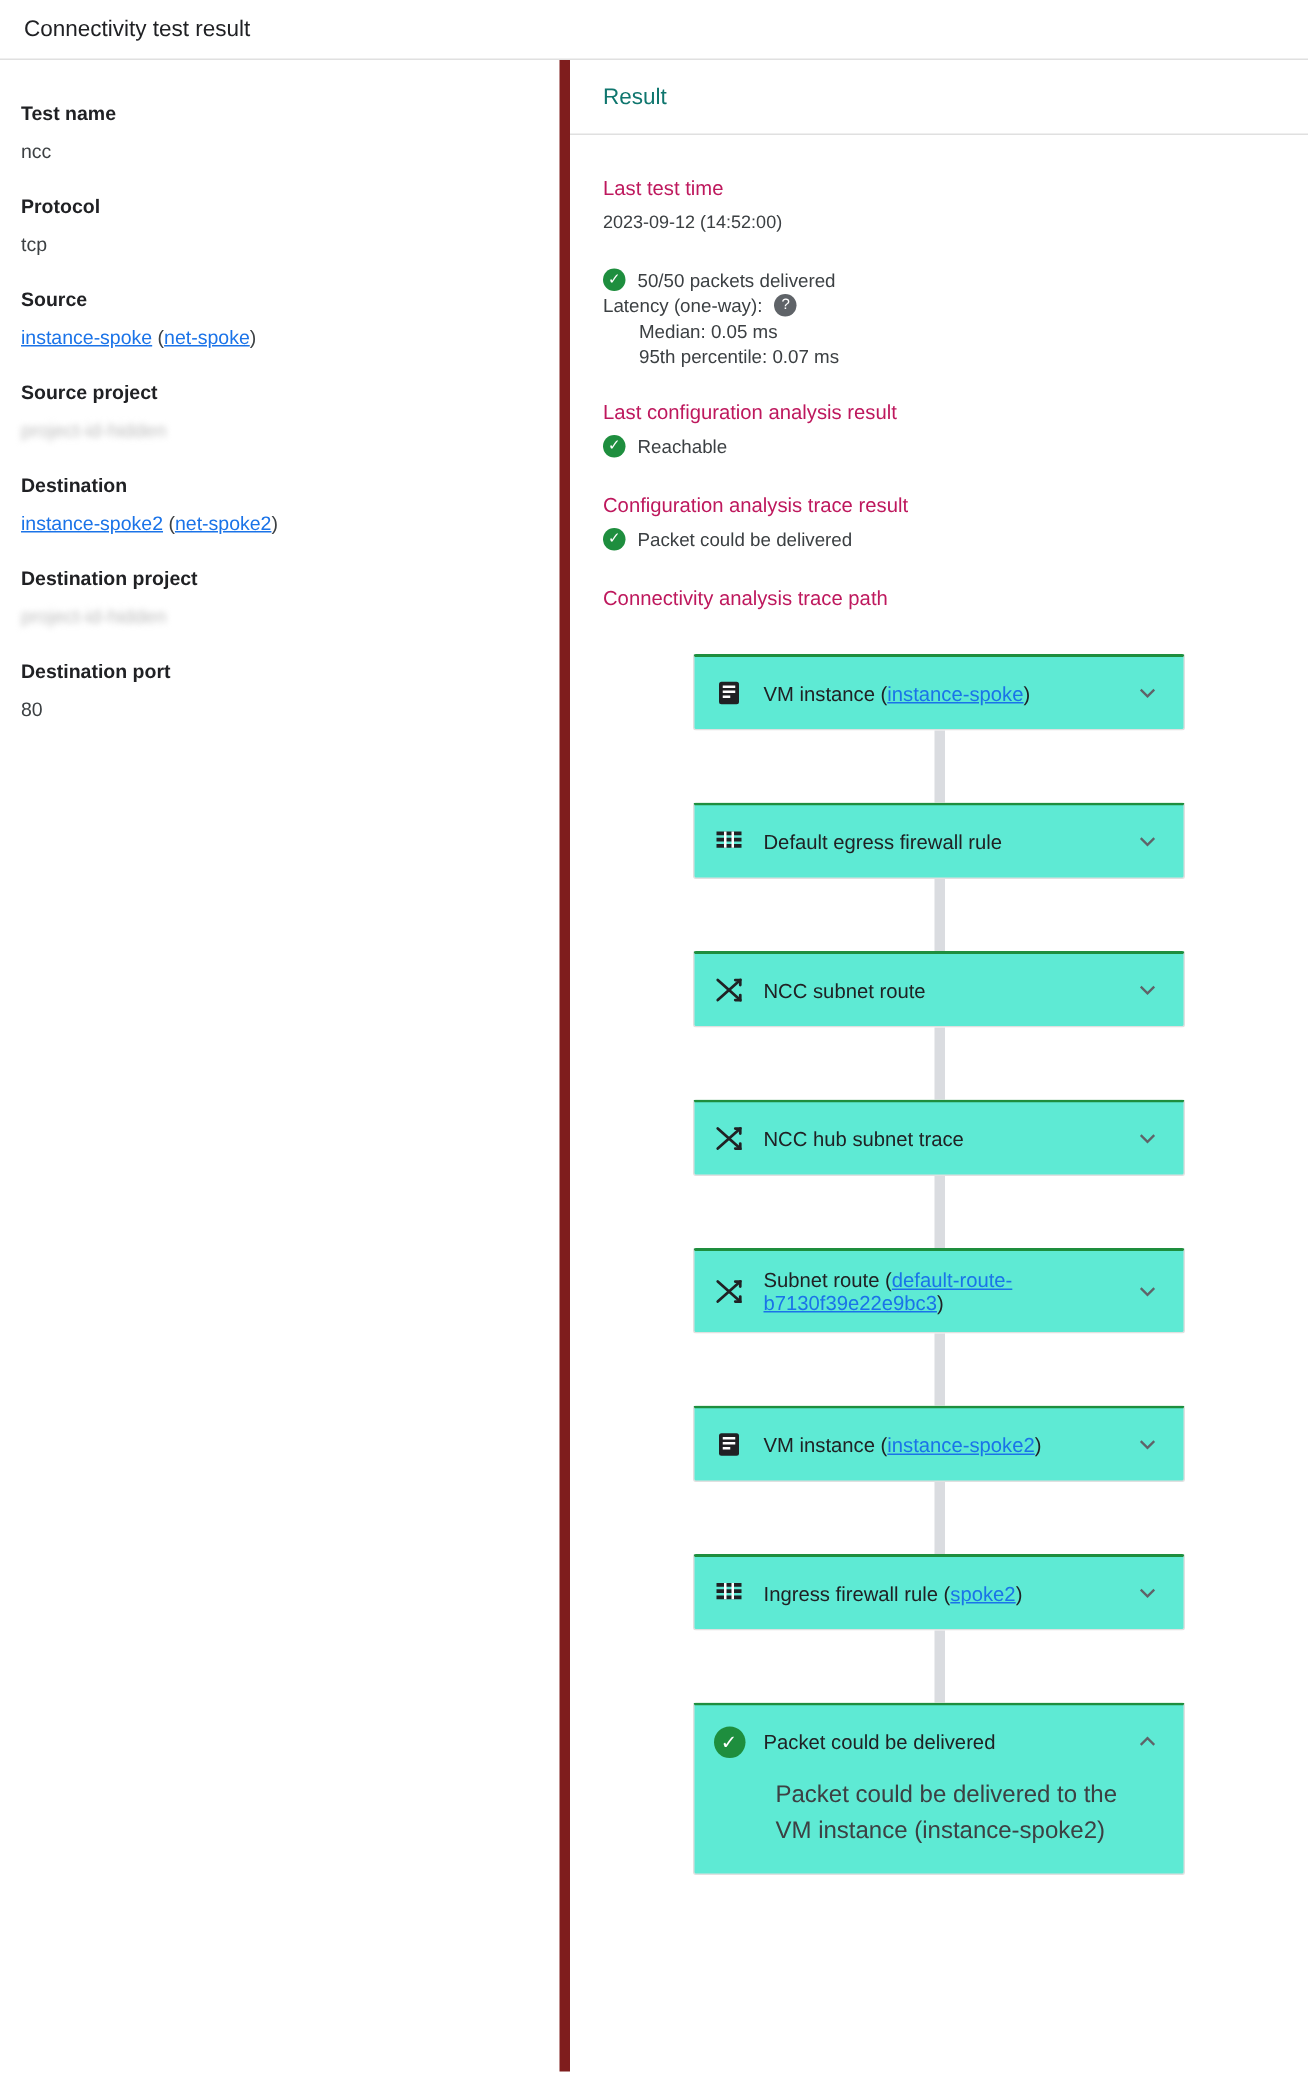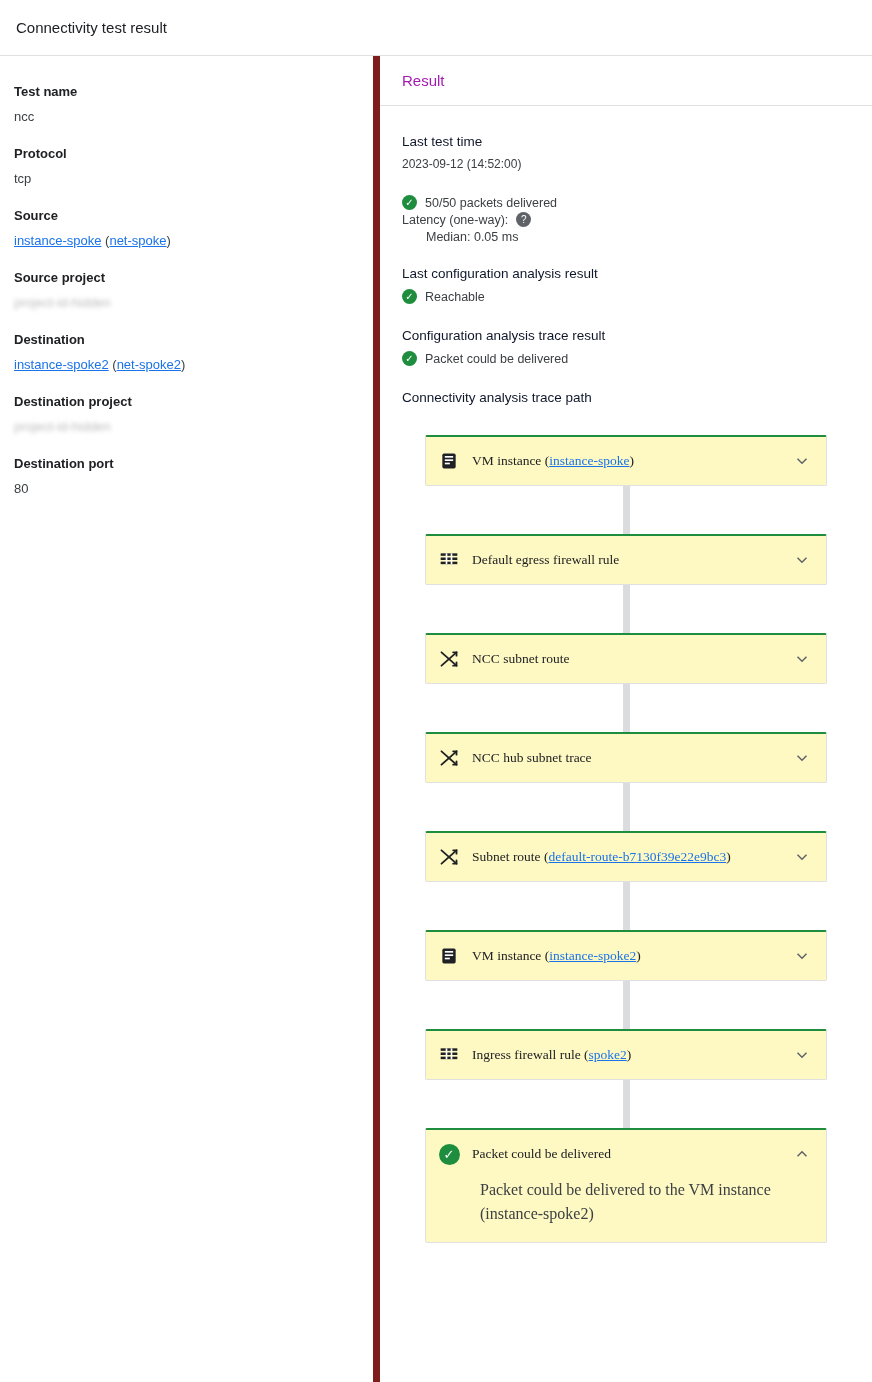--- a/index.html
+++ b/index.html
@@ -7,21 +7,21 @@
     margin: 0;
     padding: 0;
     width: 872px;
     height: 1382px;
     background: #ffffff;
     font-family: "Liberation Sans", sans-serif;
     color: #202124;
     overflow: hidden;
   }
   .page-title {
-    height: 56px;
+    height: 40px;
     display: flex;
     align-items: center;
     padding: 0 16px;
     font-size: 15px;
     color: #202124;
     border-bottom: 1px solid #e0e0e0;
   }
   .body-wrap {
     display: flex;
     height: 1341px;
@@ -58,29 +58,29 @@
     flex: 1;
     display: flex;
     flex-direction: column;
   }
   .result-header {
     height: 50px;
     display: flex;
     align-items: center;
     padding: 0 22px;
     font-size: 15px;
-    color: #a21caf;
+    color: #0f766e;
     border-bottom: 1px solid #e0e0e0;
   }
   .result-body {
     padding: 28px 22px 0 22px;
   }
   .sec-title {
     font-size: 13.5px;
-    color: #0f172a;
+    color: #be185d;
     margin-bottom: 8px;
   }
   .sec-sub {
     font-size: 12px;
     color: #3c4043;
     margin-bottom: 24px;
   }
   .statline {
     display: flex;
     align-items: center;
@@ -124,29 +124,28 @@
     position: relative;
     padding-bottom: 40px;
   }
   .connector {
     width: 7px;
     height: 48px;
     background: #dadce0;
     margin: 0 auto;
   }
   .node {
-    width: 402px;
+    width: 328px;
     margin: 0 auto;
     border: 1px solid #e0e0e0;
     border-top: 2px solid #1e8e3e;
-    background: #fef9c3;
+    background: #5eead4;
     border-radius: 2px;
     position: relative;
     z-index: 2;
-    font-family: Liberation Serif, serif;
   }
   .node-head {
     display: flex;
     align-items: center;
     padding: 12px 14px 12px 12px;
     min-height: 48px;
   }
   .node-icon {
     width: 22px; height: 22px;
     margin-right: 12px;
@@ -234,20 +233,21 @@
 
       <div class="statline">
         <span class="check">✓</span>
         <span>50/50 packets delivered</span>
       </div>
       <div class="latency-row">
         <span>Latency (one-way):</span>
         <span class="help-icon">?</span>
       </div>
       <div class="indent">Median: 0.05 ms</div>
+      <div class="indent">95th percentile: 0.07 ms</div>
 
       <div class="gap"></div>
 
       <div class="sec-title">Last configuration analysis result</div>
       <div class="statline">
         <span class="check">✓</span>
         <span>Reachable</span>
       </div>
 
       <div class="gap"></div>

